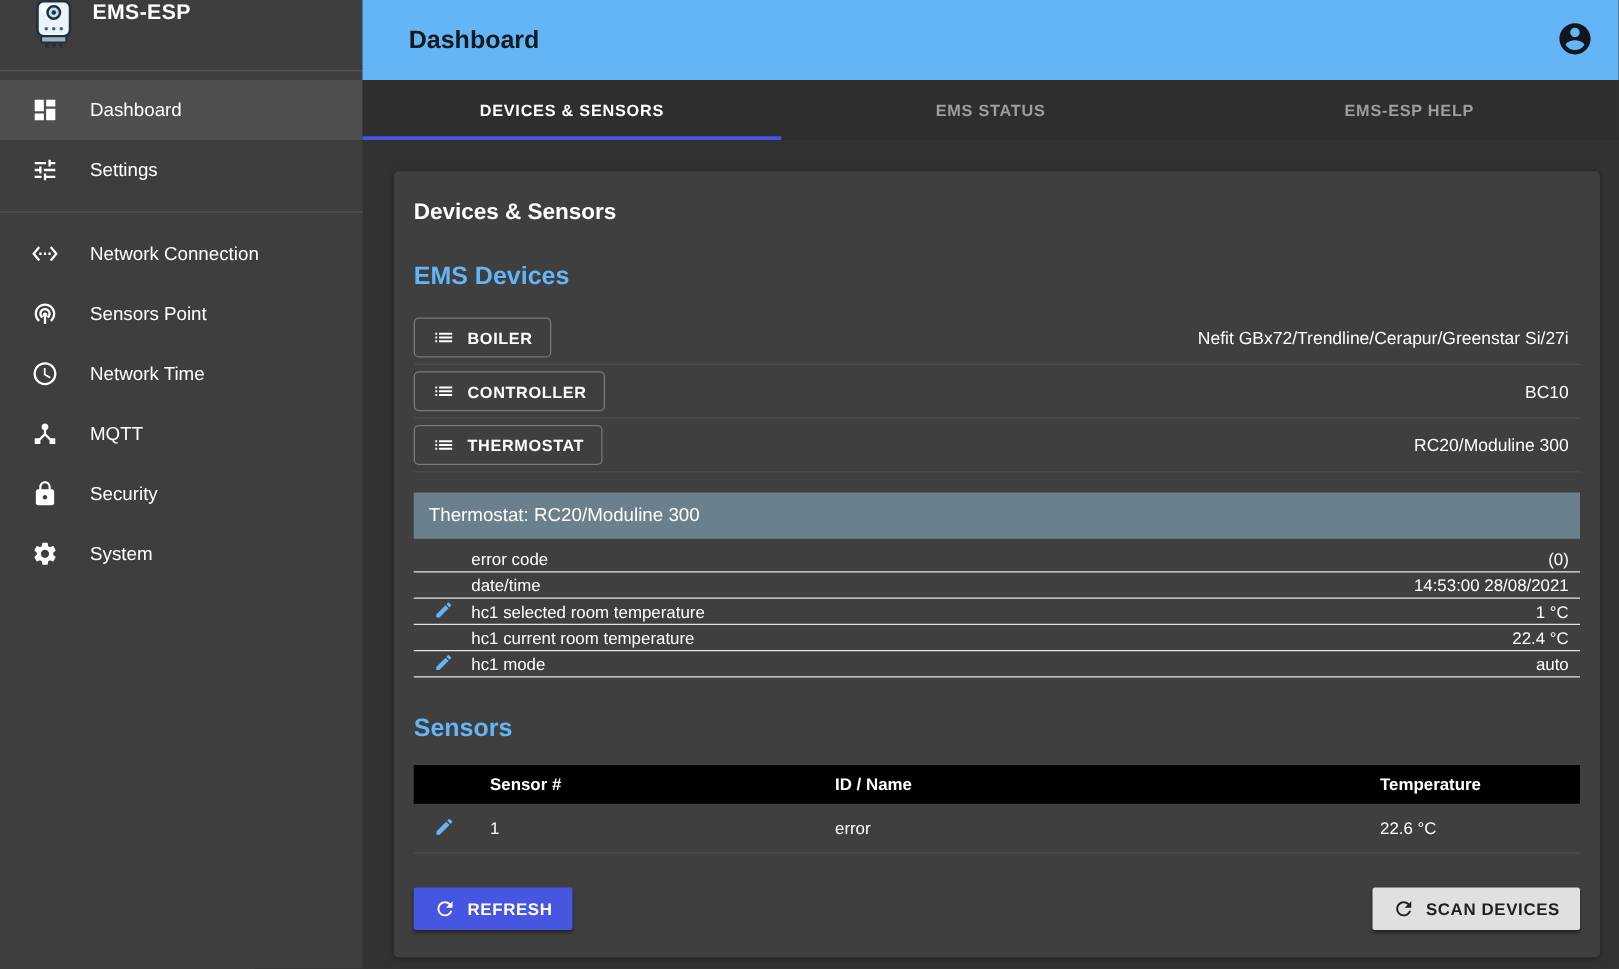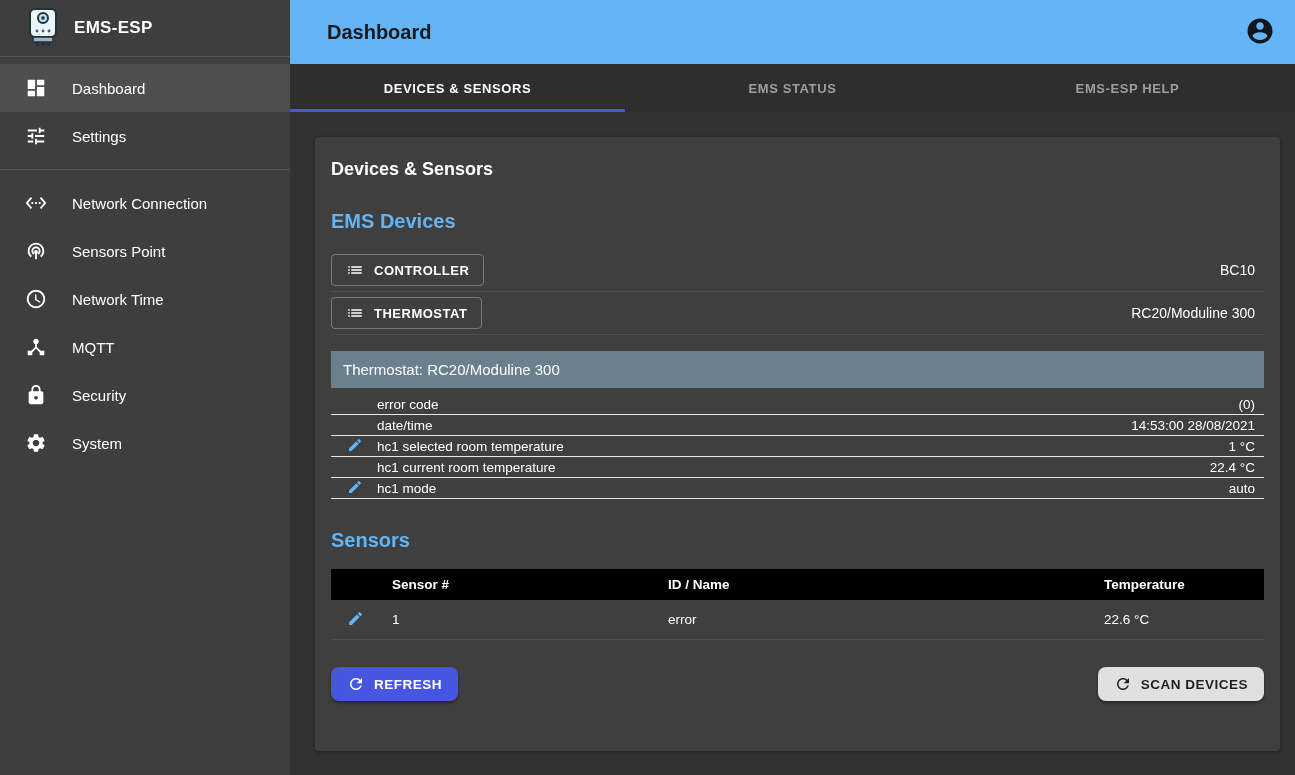--- a/index.html
+++ b/index.html
@@ -6,21 +6,21 @@
   html,body { margin:0; padding:0; }
   body {
     width:1295px; height:775px; overflow:hidden;
     font-family:"Liberation Sans", sans-serif;
     background:#323232; color:#fff;
   }
   .app { display:flex; width:1295px; height:775px; }
 
   
   .sidebar { width:290px; min-width:290px; background:#3e3e3e; display:flex; flex-direction:column; }
-  .logo-row { height:57px; display:flex; align-items:center; padding-left:27px; border-bottom:1px solid #545454; }
+  .logo-row { height:57px; display:flex; padding-left:27px; border-bottom:1px solid #545454; }
   .app-title { margin-left:15px; font-size:17px; font-weight:bold; color:#fff; letter-spacing:.3px; }
   .nav { padding-top:7px; }
   .nav-item { height:48px; display:flex; align-items:center; color:#fff; cursor:pointer; }
   .nav-item.active { background:#4e4e4e; }
   .nav-icon { width:22px; height:22px; margin-left:25px; display:flex; align-items:center; color:#fff; }
   .nav-label { margin-left:25px; font-size:15px; }
   .nav-divider { height:1px; background:#545454; margin:9px 0; }
 
   
   .content { flex:1; min-width:0; display:flex; flex-direction:column; }
@@ -64,21 +64,21 @@
             font-size:13.5px; font-weight:bold; }
   .s-row { display:flex; align-items:center; height:40px; border-bottom:1px solid #4e4e4e;
            color:#fff; font-size:13.5px; }
   .col-edit { width:46px; min-width:46px; padding-left:16px; display:flex; align-items:center; }
   .col-num { width:291px; min-width:291px; padding-left:15px; }
   .col-name { flex:1; }
   .col-temp { width:160px; text-align:left; padding-right:9px; }
 
   .actions { display:flex; justify-content:space-between; align-items:center; margin-top:27px; }
   .btn { display:inline-flex; align-items:center; height:34px; padding:0 16px; border:none;
-         border-radius:8px; font-family:inherit; font-size:13.5px; font-weight:bold; letter-spacing:.5px;
+         border-radius:2px; font-family:inherit; font-size:13.5px; font-weight:bold; letter-spacing:.5px;
          cursor:pointer; box-shadow:0 2px 3px rgba(0,0,0,.4); }
   .btn .btn-ic { display:flex; margin-right:9px; }
   .btn-refresh { background:var(--primary-indigo,#4656e1); color:#fff; }
   .btn-scan { background:var(--scan-button-bg,#e0e0e0); color:#1f1f1f; }
 </style>
 </head>
 <body>
 
 <div class="app">
 
@@ -191,20 +191,31 @@
         </div>
       </div>
 
     <div class="scroll">
       <div class="card">
 
         <div class="card-title">Devices &amp; Sensors</div>
 
         <div class="section-heading">EMS Devices</div>
         <div class="device-rows" id="device-rows">
+            <div class="device-row">
+              <button class="device-btn">
+                <span class="btn-ic">
+                  <svg viewBox="0 0 24 24" width="18" height="18">
+                    <path d="M3 13h2v-2H3v2zm0 4h2v-2H3v2zm0-8h2V7H3v2zm4 4h14v-2H7v2zm0 4h14v-2H7v2zM7 7v2h14V7H7z" fill="currentColor"></path>
+                  </svg>
+                </span>
+                <span>BOILER</span>
+              </button>
+              <div class="device-model">Nefit GBx72/Trendline/Cerapur/Greenstar Si/27i</div>
+            </div>
             <div class="device-row">
               <button class="device-btn">
                 <span class="btn-ic">
                   <svg viewBox="0 0 24 24" width="18" height="18">
                     <path d="M3 13h2v-2H3v2zm0 4h2v-2H3v2zm0-8h2V7H3v2zm4 4h14v-2H7v2zm0 4h14v-2H7v2zM7 7v2h14V7H7z" fill="currentColor"></path>
                   </svg>
                 </span>
                 <span>CONTROLLER</span>
               </button>
               <div class="device-model">BC10</div>

